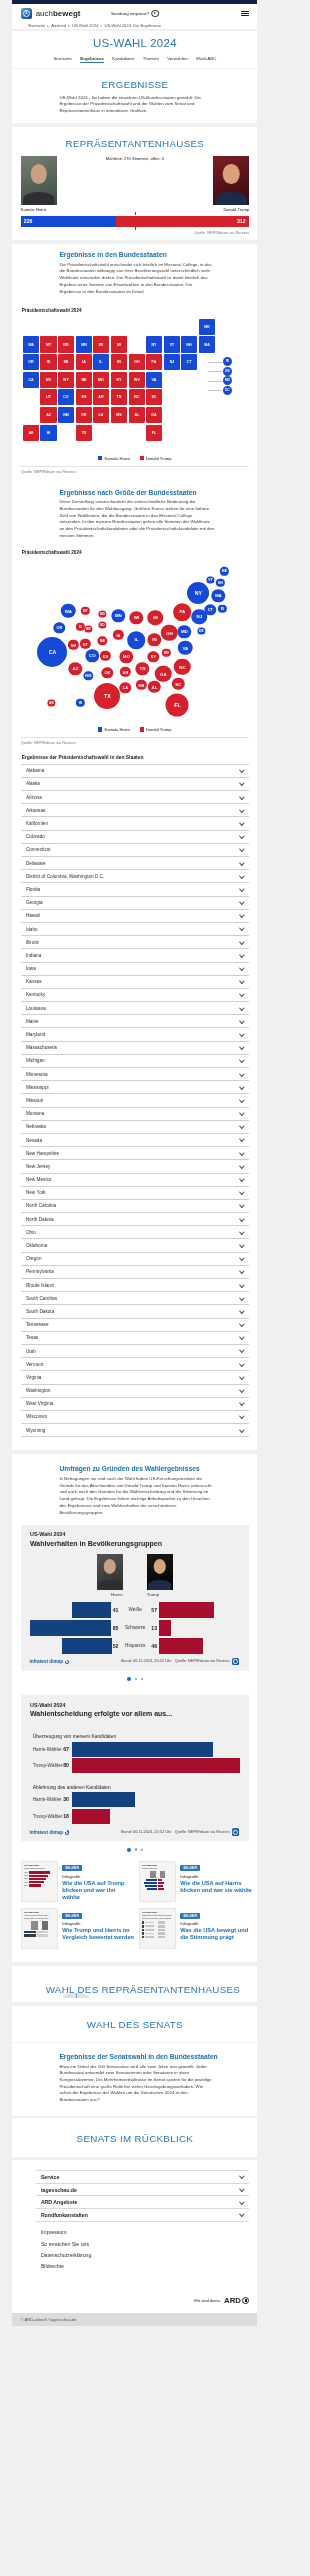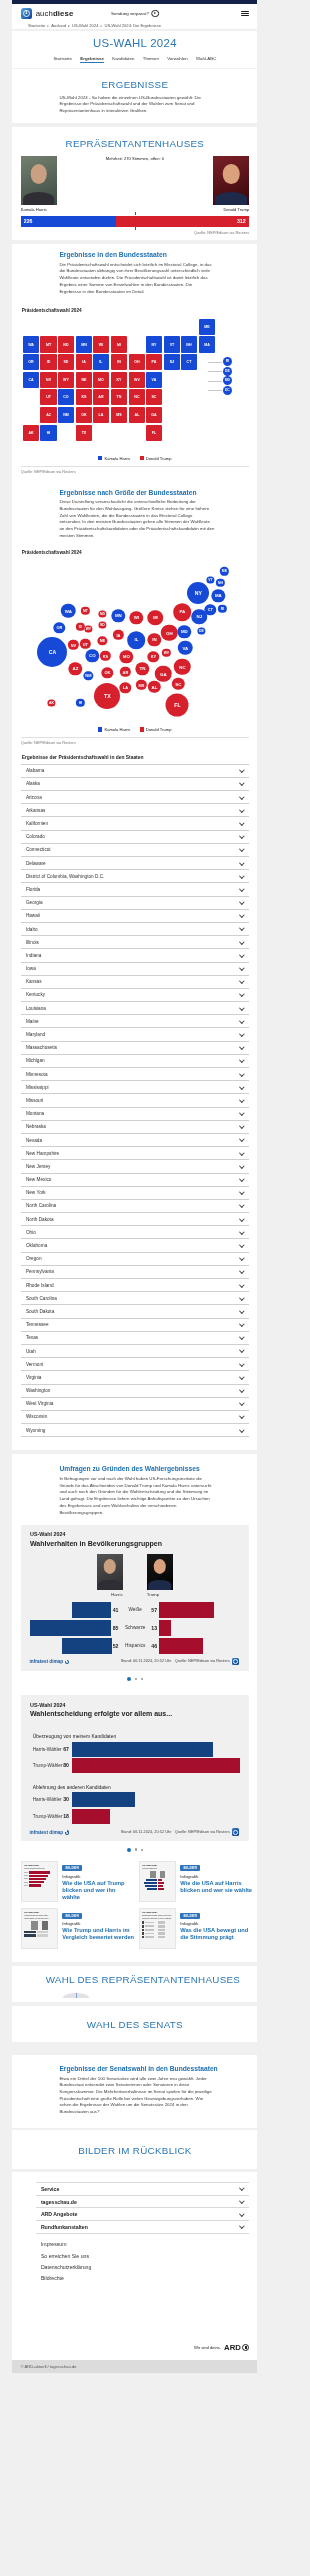--- a/index.html
+++ b/index.html
@@ -131,21 +131,21 @@
              padding-left:8.3px;box-sizing:border-box;font-size:4.1px;color:#555;}
 </style>
 </head>
 <body>
 
 <div class="topbar col"></div>
 
 <div class="header col" style="margin-bottom:1.6px;">
   <div class="hrow">
     <div class="logo-icon"></div>
-    <div class="brand"><span>auch</span><b>diese</b></div>
+    <div class="brand"><span>auch</span><b>bewegt</b></div>
     <div class="missed">
       <span>Sendung verpasst?</span>
       <span class="play"></span>
     </div>
     <div class="burger">
         <div></div>
         <div></div>
         <div></div>
       </div>
   </div>
@@ -744,38 +744,38 @@
               </div>
             </div>
           </div>
           <div class="ttext"><span class="badge">BILDER</span><div class="tinfog">Infografik</div><div class="thead">Was die USA bewegt und die Stimmung prägt</div></div>
         </div>
       </div>
     </div>
 </div>
 
 <div class="card col" style="height:36px;margin-bottom:3.6px;">
-  <div class="big-title" style="margin-top:8px;padding-left:16px;">WAHL DES REPRÄSENTANTENHAUSES</div>
+  <div class="big-title" style="margin-top:18px;padding-left:16px;">WAHL DES REPRÄSENTANTENHAUSES</div>
   <div class="hemi"></div>
 </div>
 
-<div class="card col" style="height:36px;margin-bottom:13px;">
+<div class="card col" style="height:36px;margin-bottom:1px;">
   <div class="big-title" style="margin-top:13.4px;">WAHL DES SENATS</div>
 </div>
 
 <div class="card col" style="height:73px;margin-bottom:2.6px;">
   <div class="card-h" style="padding-top:10.3px;">Ergebnisse der Senatswahl in den Bundesstaaten</div>
   <div class="body-text">Etwa ein Drittel der 100 Senatssitze wird alle zwei Jahre neu gewählt. Jeder Bundesstaat entsendet zwei Senatorinnen oder Senatoren in diese Kongresskammer. Die Mehrheitsverhältnisse im Senat spielen für die jeweilige Präsidentschaft eine große Rolle bei vielen Gesetzgebungsvorhaben. Wie sehen die Ergebnisse der Wahlen um die Senatssitze 2024 in den Bundesstaaten aus?</div>
 </div>
 
 <div class="card col" style="height:39px;margin-bottom:2.6px;">
-  <div class="big-title" style="margin-top:14.5px;">BILDER IM RÜCKBLICK</div>
-</div>
-
-<div class="card col" style="height:188px;padding-left:15px;">
+  <div class="big-title" style="margin-top:14.5px;">SENATS IM RÜCKBLICK</div>
+</div>
+
+<div class="card col" style="height:153px;padding-left:15px;">
   <div class="f-acc" id="footer-acc">
       <div class="f-row">
         <span>Service</span>
         <span class="chev"></span>
       </div>
       <div class="f-row">
         <span>tagesschau.de</span>
         <span class="chev"></span>
       </div>
       <div class="f-row">

